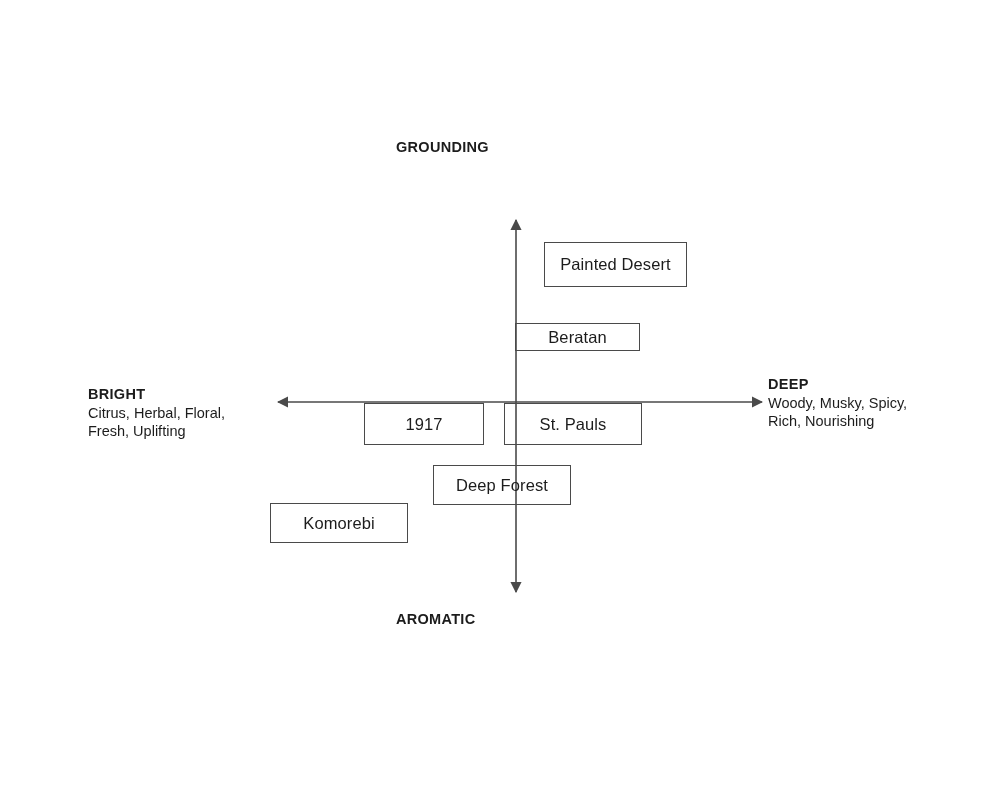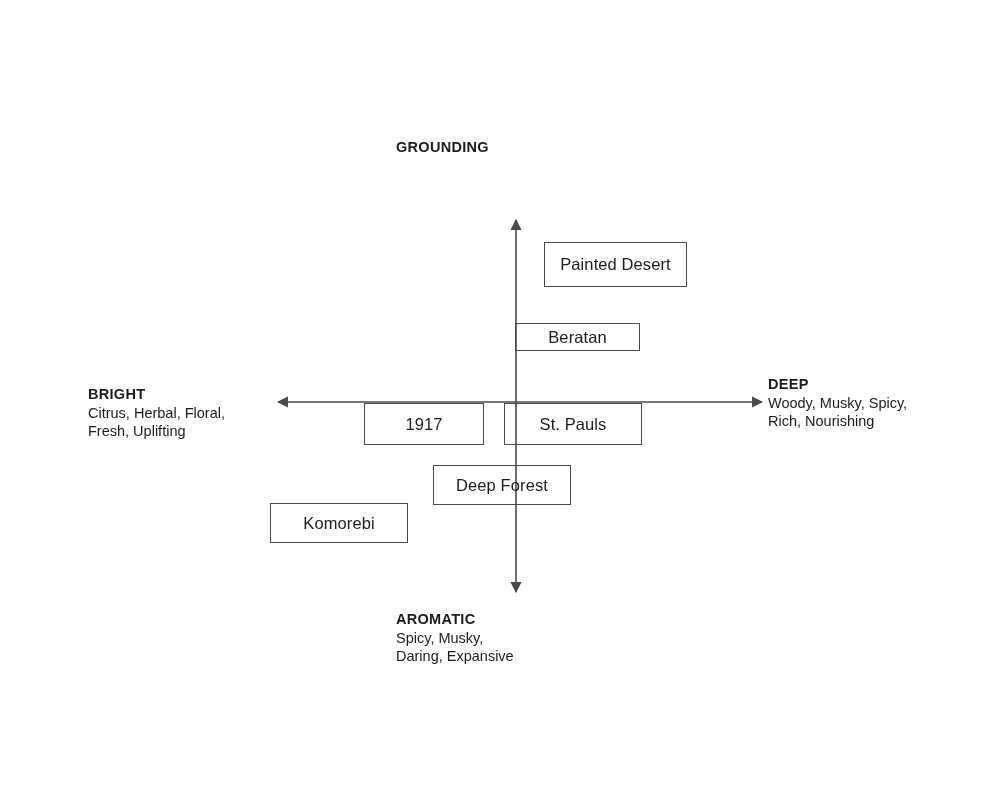--- a/index.html
+++ b/index.html
@@ -100,22 +100,20 @@
     <line x1="516" y1="220" x2="516" y2="592" stroke="#4a4a4a" stroke-width="1.6" marker-start="url(#arrow)" marker-end="url(#arrow)"></line>
     <line x1="278" y1="402" x2="762" y2="402" stroke="#4a4a4a" stroke-width="1.6" marker-start="url(#arrow)" marker-end="url(#arrow)"></line>
   </svg>
 
   <div class="pole" id="pole-top">
     <span class="pole-name">GROUNDING</span>
   </div>
 
   <div class="pole" id="pole-bottom">
     <span class="pole-name">AROMATIC</span>
-    <span class="pole-desc">Spicy, Musky,
-Daring, Expansive</span>
   </div>
 
   <div class="pole" id="pole-left">
     <span class="pole-name">BRIGHT</span>
     <span class="pole-desc">Citrus, Herbal, Floral,
 Fresh, Uplifting</span>
   </div>
 
   <div class="pole" id="pole-right">
     <span class="pole-name">DEEP</span>

